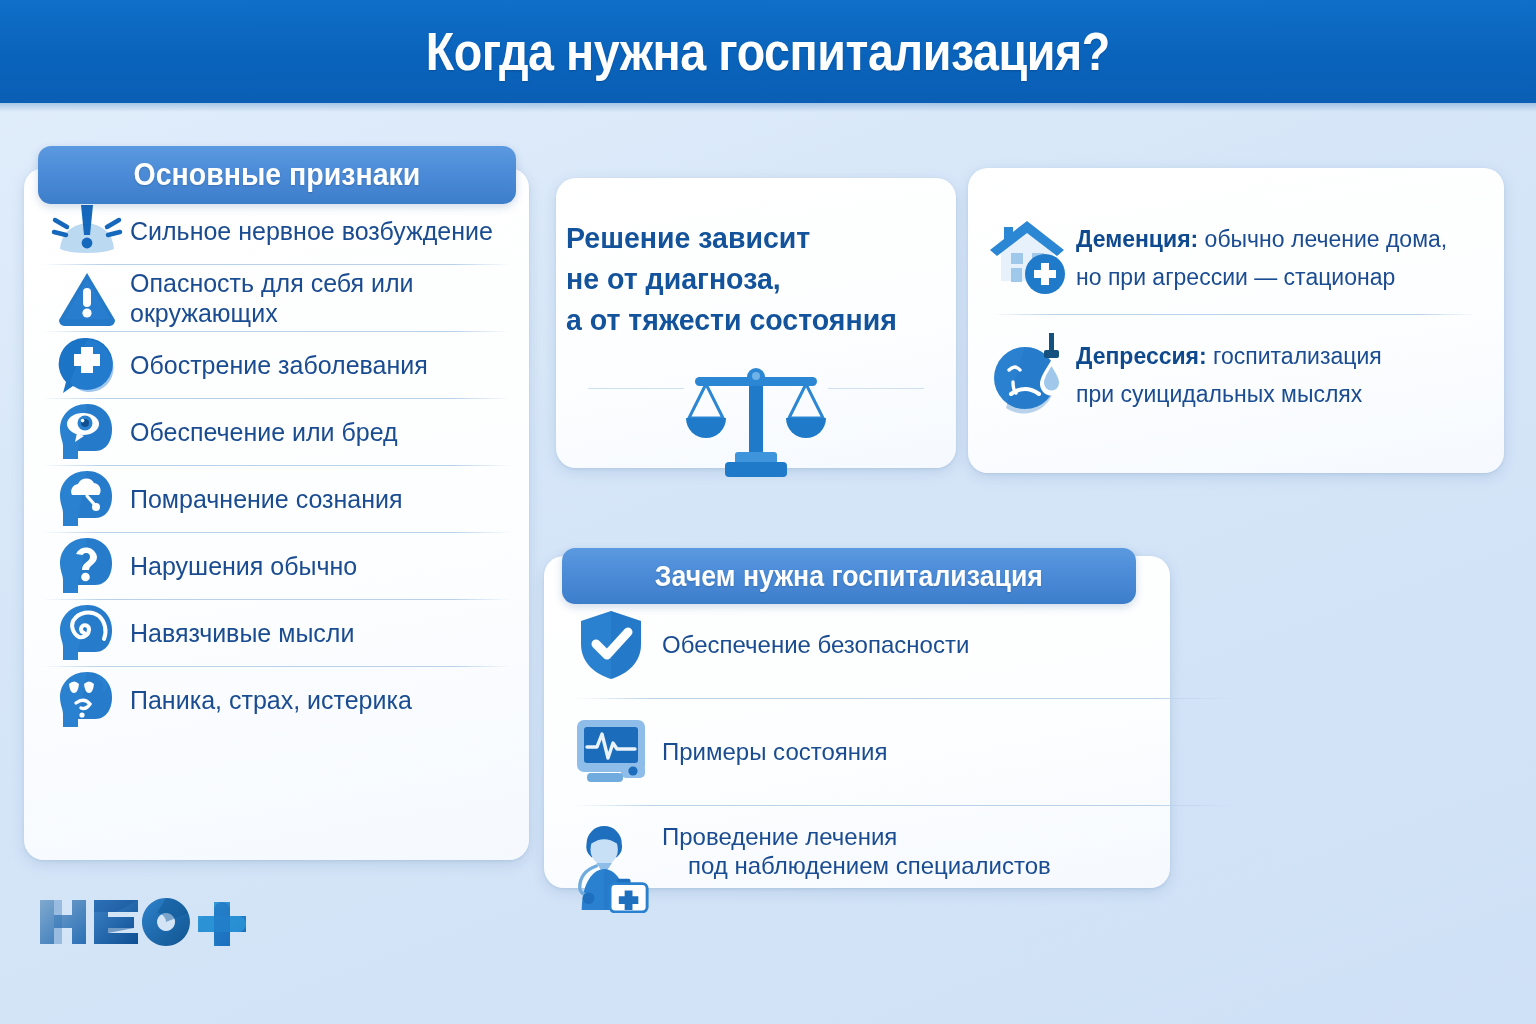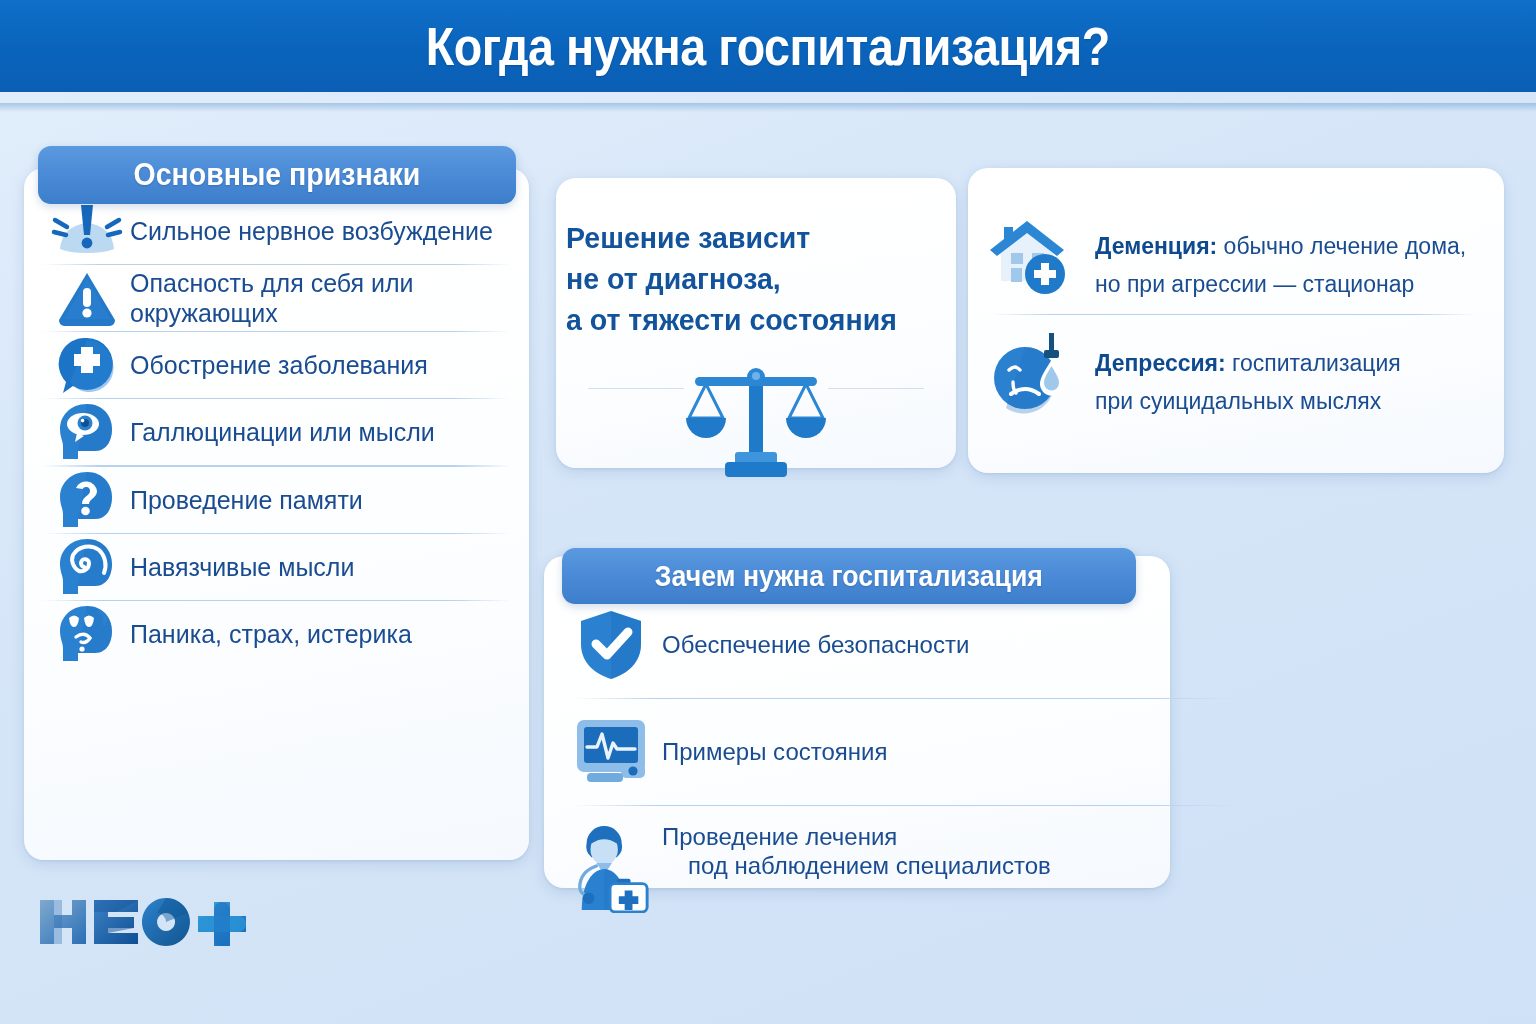--- a/index.html
+++ b/index.html
@@ -11,21 +11,21 @@
     overflow:hidden;
     position:relative;
   }
   #stage{
     position:absolute;inset:0;
     background:linear-gradient(160deg,#e2eefb 0%,#d6e6f8 40%,#cfe1f6 100%);
   }
 
   
   .header-band{
-    position:absolute;left:0;top:0;width:1536px;height:92px;
+    position:absolute;left:0;top:0;width:1536px;height:103px;
     background:linear-gradient(180deg,#0f6fc9 0%,#0a63bb 55%,#0a5fb4 100%);
     display:flex;align-items:center;justify-content:center;
   }
   .header-title{
     color:#ffffff;
     font-size:53px;
     font-weight:bold;
     letter-spacing:-0.5px;
     transform:scaleX(0.88);
     text-shadow:0 1px 2px rgba(0,0,0,.18);
@@ -91,21 +91,21 @@
   #scale-wrap{position:absolute;left:556px;top:360px;width:400px;height:130px;display:flex;align-items:flex-start;justify-content:center;}
   .scale-rule{position:absolute;top:28px;height:1px;width:96px;background:#cfe0f1;}
   .scale-rule.l{left:32px;}
   .scale-rule.r{right:32px;}
 
   
   #right-card{left:968px;top:168px;width:536px;height:305px;}
   #right-pill{left:984px;top:148px;width:502px;height:56px;}
   #right-pill .pill-text{font-size:29px;}
   #right-list{position:absolute;left:968px;top:168px;width:536px;padding:44px 22px 0 18px;box-sizing:border-box;}
-  #right-list .row{align-items:flex-end;gap:19px;}
+  #right-list .row{align-items:center;}
   #right-list .ico{width:86px;height:86px;}
   #right-list .txt{font-size:23px;padding-left:4px;padding-top:6px;}
   #right-list .txt b{font-weight:bold;color:#0f4a8f;}
   #right-list .sub{display:block;margin-top:10px;}
 
   
   #why-card{left:544px;top:556px;width:626px;height:332px;}
   #why-pill{left:562px;top:548px;width:574px;height:56px;}
   #why-pill .pill-text{font-size:29px;}
   #why-list{position:absolute;left:544px;top:556px;width:720px;padding:46px 24px 0 26px;box-sizing:border-box;}
@@ -179,36 +179,48 @@
         <svg width="66" height="60" viewBox="0 0 66 60">
           <path d="M33 2 C16 2 6 14 6 27 C6 35 9 39 9 44 L9 57 H24 V49 H41 C53 49 58 38 58 27 C58 13 48 2 33 2Z" fill="#2a81d0"></path>
           <path d="M33 2 C48 2 58 13 58 27 C58 38 53 49 41 49 H24 Z" fill="#1d6fc0" opacity=".35"></path>
           <ellipse cx="29" cy="22" rx="16" ry="11" fill="#fff"></ellipse>
           <path d="M23 31 l-2 9 l9 -6 Z" fill="#fff"></path>
           <circle cx="31" cy="21" r="7.5" fill="#2a81d0"></circle>
           <circle cx="31" cy="21" r="4" fill="#10508f"></circle>
           <circle cx="28.6" cy="18.6" r="1.8" fill="#fff"></circle>
         </svg>
       </span>
-      <span class="txt">Галлюцинации или мысли</span>
-    </div>
-    <div class="sep"></div>
-
+      <span class="txt">Обеспечение или бред</span>
+    </div>
+    <div class="sep"></div>
+
+    <div class="row">
+      <span class="ico">
+        <svg width="66" height="60" viewBox="0 0 66 60">
+          <path d="M33 2 C16 2 6 14 6 27 C6 35 9 39 9 44 L9 57 H24 V49 H41 C53 49 58 38 58 27 C58 13 48 2 33 2Z" fill="#2a81d0"></path>
+          <path d="M33 2 C48 2 58 13 58 27 C58 38 53 49 41 49 H24 Z" fill="#1d6fc0" opacity=".3"></path>
+          <path d="M18 26 a7.5 7.5 0 0 1 6-11 a9 9 0 0 1 16-1 a7.5 7.5 0 0 1 5 12 Z" fill="#fff"></path>
+          <path d="M33 27 l7 8" stroke="#fff" stroke-width="3.2" stroke-linecap="round"></path>
+          <circle cx="42" cy="38" r="4" fill="#fff"></circle>
+        </svg>
+      </span>
+      <span class="txt">Помрачнение сознания</span>
+    </div>
     <div class="sep"></div>
 
     <div class="row">
       <span class="ico">
         <svg width="66" height="60" viewBox="0 0 66 60">
           <path d="M33 2 C16 2 6 14 6 27 C6 35 9 39 9 44 L9 57 H24 V49 H41 C53 49 58 38 58 27 C58 13 48 2 33 2Z" fill="#2a81d0"></path>
           <path d="M33 2 C48 2 58 13 58 27 C58 38 53 49 41 49 H24 Z" fill="#1d6fc0" opacity=".3"></path>
           <path d="M22 18 a11 11 0 0 1 21 3 c0 7 -8 8 -8 13 h-7 c0 -8 8 -8 8 -13 a4 4 0 0 0 -7.5 -2 Z" fill="#fff"></path>
           <circle cx="31.5" cy="41" r="4.3" fill="#fff"></circle>
         </svg>
       </span>
-      <span class="txt">Проведение памяти</span>
+      <span class="txt">Нарушения обычно</span>
     </div>
     <div class="sep"></div>
 
     <div class="row">
       <span class="ico">
         <svg width="66" height="60" viewBox="0 0 66 60">
           <path d="M33 2 C16 2 6 14 6 27 C6 35 9 39 9 44 L9 57 H24 V49 H41 C53 49 58 38 58 27 C58 13 48 2 33 2Z" fill="#2a81d0"></path>
           <path d="M33 2 C48 2 58 13 58 27 C58 38 53 49 41 49 H24 Z" fill="#1d6fc0" opacity=".3"></path>
           <path d="M30 30 a4 4 0 1 1 5 -4 a8 8 0 0 1 -10 8 a13 13 0 0 1 -6 -16 a18 18 0 0 1 26 -5 a21 21 0 0 1 5 23" fill="none" stroke="#fff" stroke-width="4" stroke-linecap="round"></path>
         </svg>

